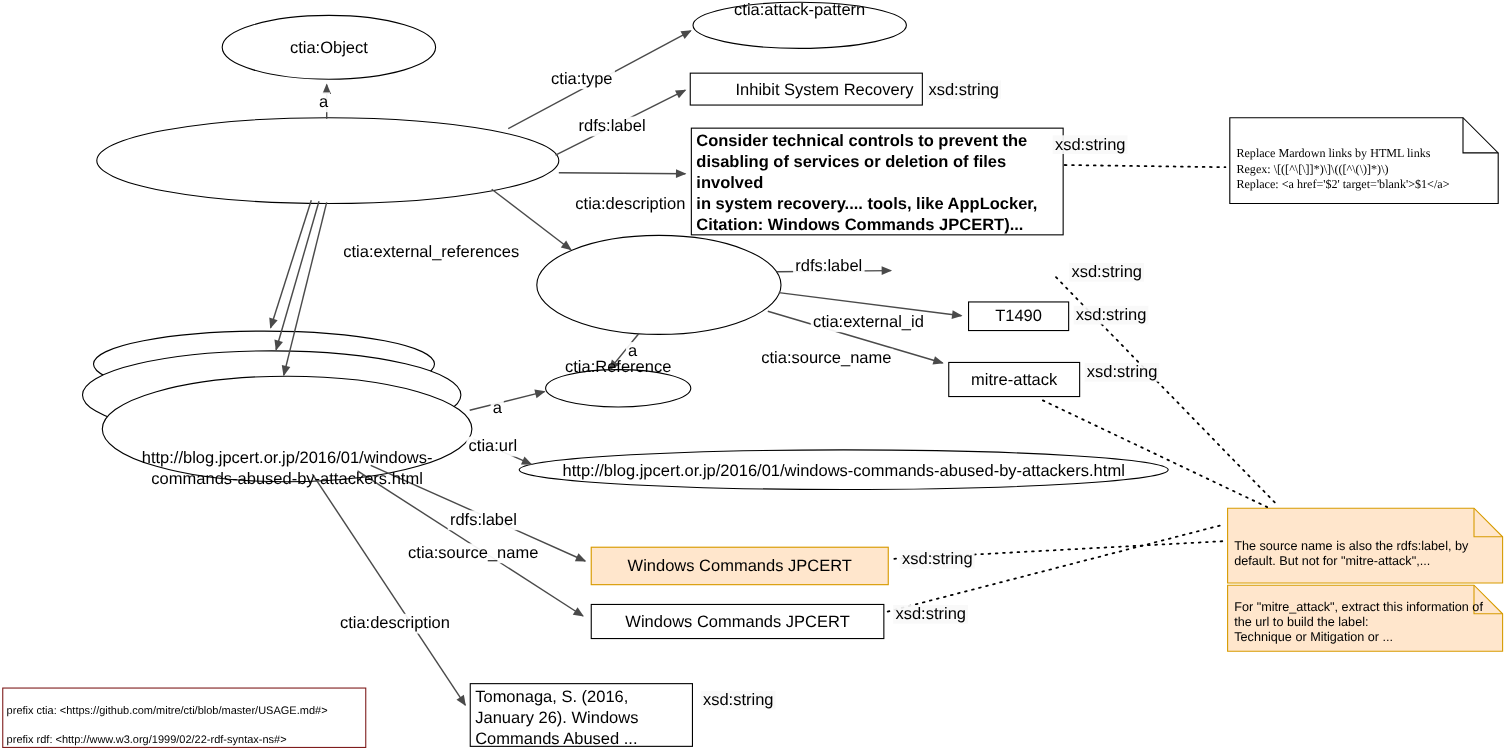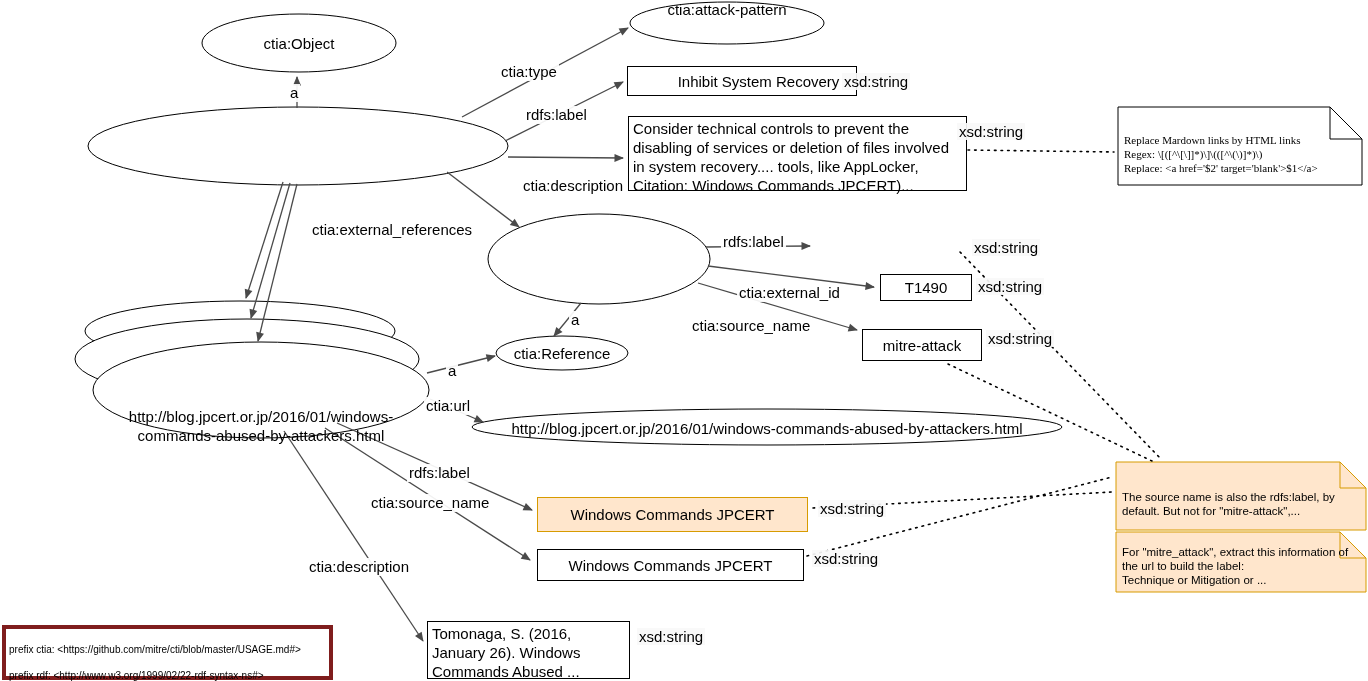--- a/index.html
+++ b/index.html
@@ -13,21 +13,21 @@
   .etext{position:absolute;font:15px/19px "Liberation Sans",sans-serif;text-align:center;
          white-space:pre-line;}
   .box{position:absolute;box-sizing:border-box;background:#fff;border:1px solid #000;
        font:15px/19px "Liberation Sans",sans-serif;display:flex;align-items:center;
        justify-content:center;text-align:center;}
   .box.multiline{display:block;text-align:left;white-space:pre-line;padding:2px 4px;}
   .box.orange{background:#ffe6cc;border-color:#d79b00;}
   .notetext{position:absolute;font:11px/14px "Liberation Sans",sans-serif;white-space:pre-line;}
   .notetext.orange-note{font:11.5px/14px "Liberation Sans",sans-serif;}
   .prefixbox{position:absolute;left:2px;top:625px;width:331px;height:55px;box-sizing:border-box;
-             border:4px solid #7f1d1d;background:#fff;font:10px/13px "Liberation Sans",sans-serif;
+             border:1px solid #7f1d1d;background:#fff;font:10px/13px "Liberation Sans",sans-serif;
              padding:1px 3px;white-space:pre-line;}
 </style>
 </head>
 <body>
 
 <div id="canvas">
 
   <svg id="shapes" width="1368" height="681" viewBox="0 0 1368 681">
     <defs>
       <marker id="arr" markerWidth="12" markerHeight="12" refX="9.5" refY="5" orient="auto" markerUnits="userSpaceOnUse">
@@ -77,27 +77,27 @@
       <line x1="968" y1="150" x2="1114" y2="152"></line>
       <line x1="960" y1="252" x2="1162" y2="460"></line>
       <line x1="948" y1="364" x2="1152" y2="461"></line>
       <line x1="813" y1="508" x2="1112" y2="492"></line>
       <line x1="807" y1="556" x2="1112" y2="477"></line>
     </g>
   </svg>
 
   <div class="etext" style="left:202px;top:34px;width:194px;">ctia:Object</div>
   <div class="etext" style="left:630px;top:0;width:194px;">ctia:attack-pattern</div>
-  <div class="etext" style="left:497px;top:344px;width:130px;">ctia:Reference</div>
+  <div class="etext" style="left:497px;top:324px;width:130px;">ctia:Reference</div>
   <div class="etext" style="left:95px;top:371px;width:332px;margin-top:36px;">http://blog.jpcert.or.jp/2016/01/windows-
 commands-abused-by-attackers.html</div>
   <div class="etext" style="left:477px;top:419px;width:580px;">http://blog.jpcert.or.jp/2016/01/windows-commands-abused-by-attackers.html</div>
 
-  <div class="box" style="left:627px;top:66px;width:230px;height:30px;padding-left:33px;">Inhibit System Recovery</div>
-  <div class="box multiline" style="left:628px;top:116px;width:339px;height:75px;">Consider technical controls to prevent the
+  <div class="box" style="left:627px;top:66px;width:212px;height:30px;padding-left:33px;">Inhibit System Recovery</div>
+  <div class="box multiline" style="left:628px;top:116px;width:339px;height:98px;font-weight:bold;">Consider technical controls to prevent the
 disabling of services or deletion of files involved
 in system recovery.... tools, like AppLocker,
 Citation: Windows Commands JPCERT)...</div>
   <div class="box" style="left:880px;top:274px;width:92px;height:27px;">T1490</div>
   <div class="box" style="left:862px;top:329px;width:120px;height:32px;">mitre-attack</div>
   <div class="box orange" style="left:537px;top:497px;width:271px;height:35px;">Windows Commands JPCERT</div>
   <div class="box" style="left:537px;top:549px;width:267px;height:32px;">Windows Commands JPCERT</div>
   <div class="box multiline" style="left:427px;top:621px;width:203px;height:58px;">Tomonaga, S. (2016,
 January 26). Windows
 Commands Abused ...</div>

